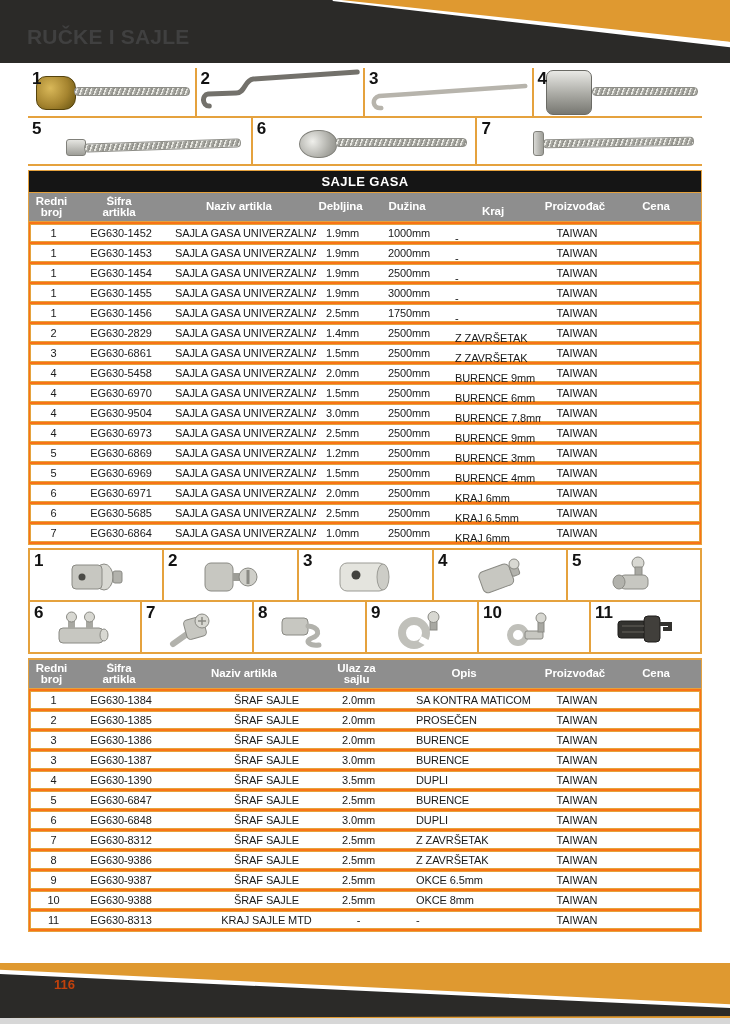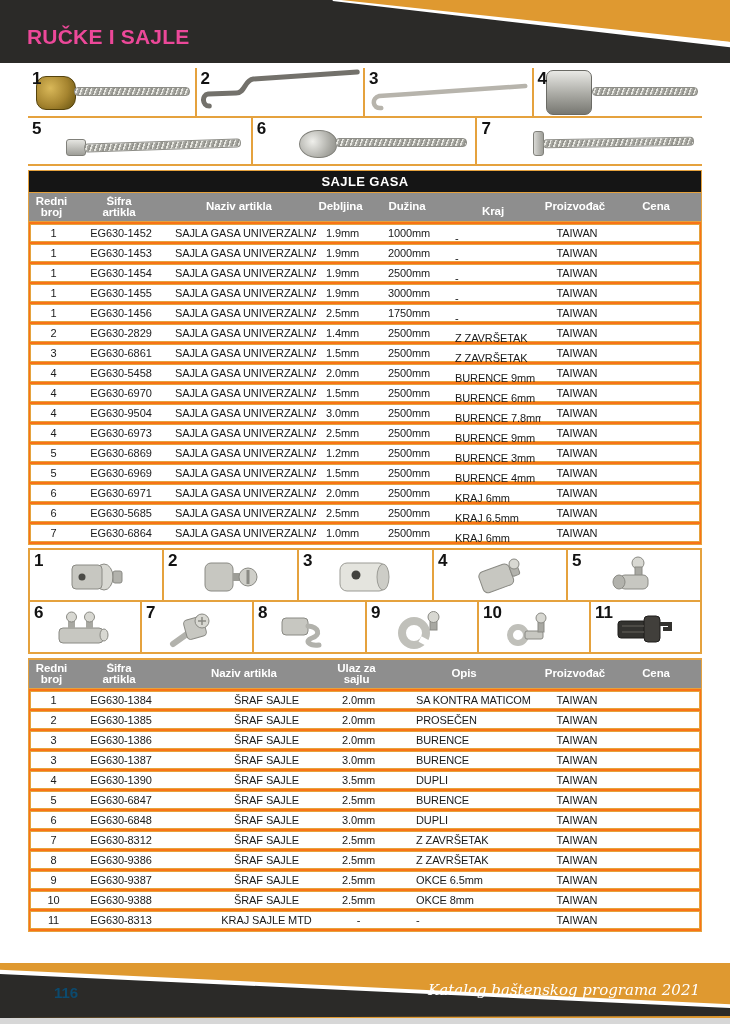--- a/index.html
+++ b/index.html
@@ -8,21 +8,21 @@
     --dark:#2B2A28;
     --titlebar:#151515;
     --headgray:#8E8E8E;
   }
   html,body{margin:0;padding:0;background:#fff;}
   body{width:730px;height:1024px;position:relative;overflow:hidden;
        font-family:"Liberation Sans",sans-serif;color:#1a1a1a;}
   
   .band-top{position:absolute;top:0;left:0;width:730px;height:63px;}
   .band-top svg{display:block;}
-  .page-title{position:absolute;top:25px;left:27px;color:#ec4899;font-size:21px;
+  .page-title{position:absolute;top:25px;left:27px;color:#404040;font-size:21px;
               font-weight:bold;letter-spacing:.2px;}
   
   .gallery{position:absolute;left:28px;width:674px;box-sizing:border-box;background:#fff;}
   #gallery-top{top:68px;border-bottom:2.5px solid var(--line);}
   #gallery-mid{top:548px;border:2px solid var(--line);}
   .grow{display:flex;}
   .grow.sep{border-bottom:2px solid var(--line);}
   #gallery-top .grow{height:48px;}
   #gallery-mid .grow{height:50px;}
   .gcell{position:relative;border-right:2px solid var(--line);box-sizing:border-box;overflow:hidden;}
@@ -62,21 +62,21 @@
   .t1 .c4{width:80px;} .t1 .c5{width:92px;margin-top:10px;} .t1 .c6{width:72px;} .t1 .c7{flex:1;}
   .t2 .c0{width:45px;} .t2 .c1{width:90px;} .t2 .c2{width:160px;} .t2 .c3{width:65px;}
   .t2 .c4{width:150px;} .t2 .c5{width:72px;} .t2 .c6{flex:1;}
   .tbody.t1 .c2{text-align:left;padding-left:9px;}
   .tbody.t1 .c5{text-align:left;padding-left:6px;}
   .tbody.t2 .c2{text-align:center;padding-left:41px;}
   .tbody.t2 .c4{text-align:left;padding-left:25px;}
   
   .band-bottom{position:absolute;top:963px;left:0;width:730px;height:61px;}
   .band-bottom svg{display:block;}
-  .page-num{position:absolute;top:21px;left:54px;color:#0c4a6e;font-weight:bold;font-size:15px;}
+  .page-num{position:absolute;top:14px;left:54px;color:#c2410c;font-weight:bold;font-size:13px;}
   .footer-caption{position:absolute;top:18px;right:30px;color:#fff;font-size:15px;
                   font-style:italic;font-family:"DejaVu Serif",serif;}
 </style>
 </head>
 <body>
 
 <div class="band-top">
   <svg width="730" height="63" viewBox="0 0 730 63">
     <rect x="0" y="0" width="730" height="63" fill="#2B2A28"></rect>
     <line x1="333" y1="-2" x2="736" y2="45" stroke="#ffffff" stroke-width="6"></line>
@@ -538,14 +538,13 @@
 </div>
 
 <div class="band-bottom">
   <svg width="730" height="61" viewBox="0 0 730 61">
     <rect x="0" y="0" width="730" height="61" fill="#DF9930"></rect>
     <line x1="-3" y1="9" x2="733" y2="44" stroke="#ffffff" stroke-width="5"></line>
     <polygon points="0,11 730,45 730,53 0,55" fill="#2B2A28"></polygon>
     <rect x="0" y="55" width="730" height="6" fill="#D7D7D7"></rect>
   </svg>
   <div class="page-num">116</div>
-  <div class="footer-caption">Katalog baštenskog programa 2021</div>
 </div>
 
 </body></html>

